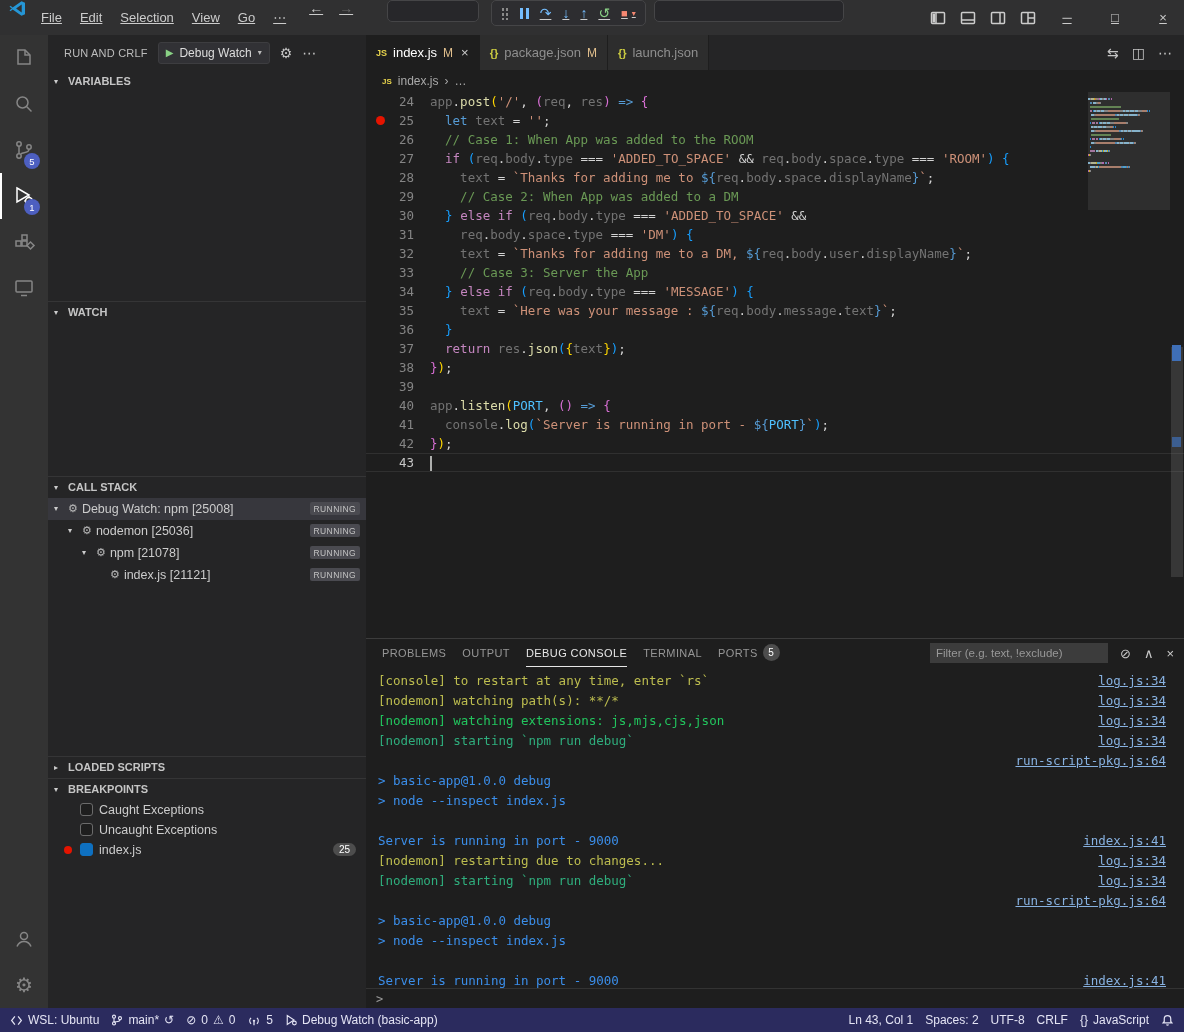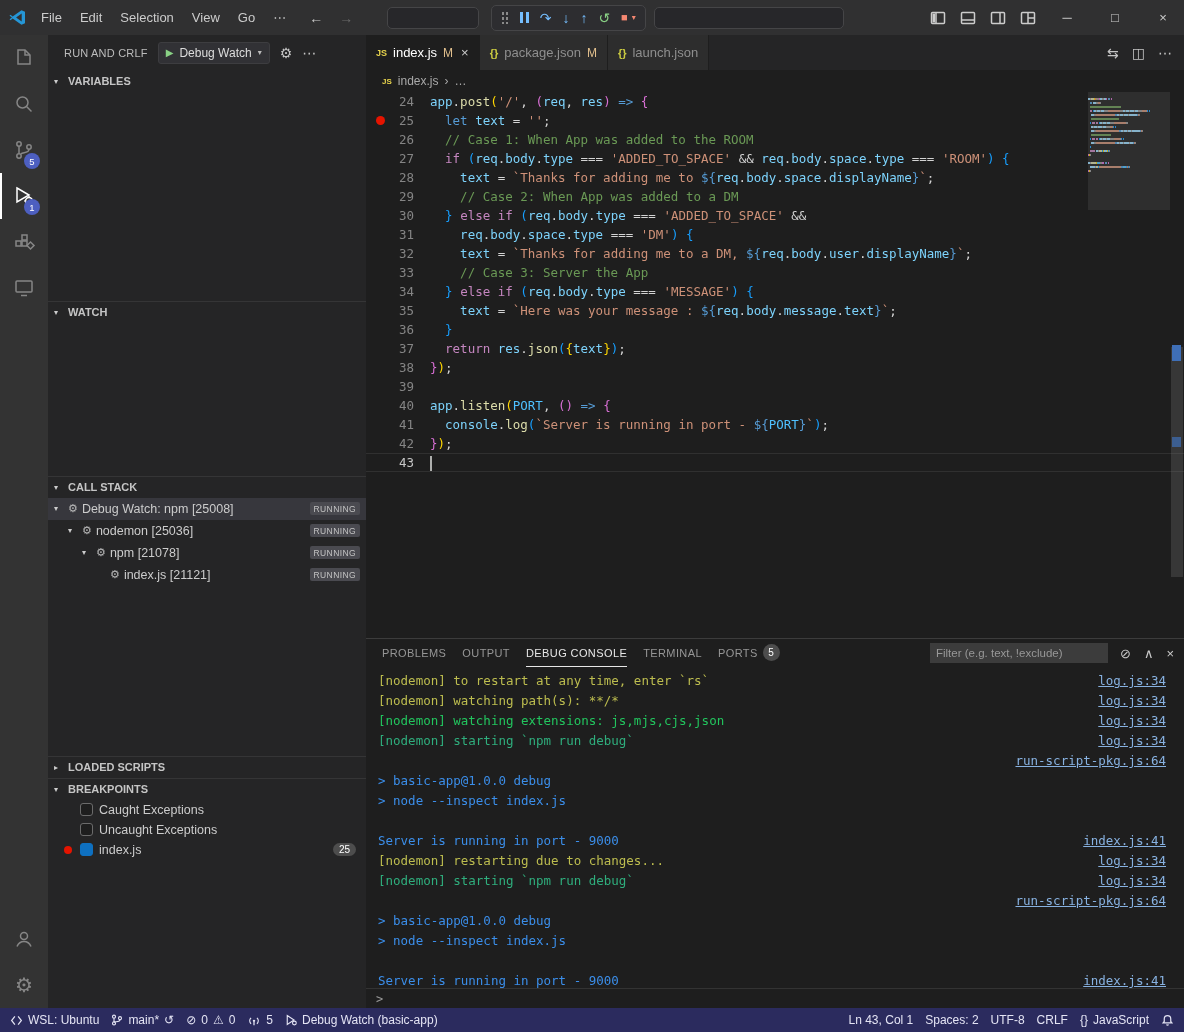--- a/index.html
+++ b/index.html
@@ -2,21 +2,21 @@
 <html><head>
 <meta charset="utf-8">
 <style>
   * { margin:0; padding:0; box-sizing:border-box; }
   html,body { background:#1e1e1e; }
   .app { width:1184px; height:1032px; position:relative; background:#1e1e1e;
          font-family:"Liberation Sans", sans-serif; color:#cccccc; overflow:hidden;
          display:flex; flex-direction:column; }
 
   
-  .titlebar { height:35px; flex:none; background:#303031; display:flex; align-items:center; font-size:13px; }
+  .titlebar { height:35px; flex:none; background:#303031; display:flex; font-size:13px;text-decoration:underline; }
   .logo { margin:0 6px 0 9px; flex:none; display:flex; }
   .menubar { display:flex; height:100%; align-items:center; }
   .menu-item { padding:0 9px; height:24px; line-height:24px; border-radius:4px; color:#cccccc; cursor:default; }
   .nav-arrows { display:flex; gap:16px; margin-left:14px; font-size:14px; }
   .nav-fwd { color:#6a6a6a; }
   .cc-box { height:22px; background:#27272a; border:1px solid #454547; border-radius:5px; }
   .cc-small { width:92px; margin-left:34px; }
   .cc-large { width:190px; margin-left:8px; }
   .debug-toolbar { display:flex; align-items:center; gap:11px; margin-left:12px; background:#2d2d30; border:1px solid #454547; border-radius:5px; height:26px; padding:0 9px; }
   .grip { width:8px; height:13px; background:radial-gradient(circle 1.2px, #8a8a8a 1.2px, transparent 1.3px); background-size:4px 5px; }
@@ -84,21 +84,21 @@
 
   
   .code-area { height:546px; flex:none; position:relative; overflow:hidden; }
   .code-line { display:flex; height:19px; line-height:19px; font-family:"DejaVu Sans Mono", monospace; font-size:12.5px; white-space:pre; }
   .code-line.current { box-shadow:inset 0 1px 0 #303030, inset 0 -1px 0 #303030; }
   .gutter { width:64px; flex:none; position:relative; text-align:right; padding-right:16px; color:#858585; }
   .current .gutter { color:#c6c6c6; }
   .bp-glyph { position:absolute; left:10px; top:5px; width:9px; height:9px; border-radius:50%; background:#e51400; }
   .code-text { flex:1; }
   .cursor { display:inline-block; width:1.5px; height:15px; background:#aeafad; vertical-align:middle; }
-  .tk-kw{color:#569cd6} .tk-ctrl{color:#c586c0} .tk-var{color:#7dd3fc} .tk-fn{color:#dcdcaa}
+  .tk-kw{color:#569cd6} .tk-ctrl{color:#c586c0} .tk-var{color:#737373} .tk-fn{color:#dcdcaa}
   .tk-str{color:#ce9178} .tk-cmt{color:#6a9955} .tk-op{color:#d4d4d4} .tk-const{color:#4fc1ff}
   .tk-interp{color:#569cd6} .tk-b1{color:#ffd700} .tk-b2{color:#da70d6} .tk-b3{color:#179fff}
   .minimap { position:absolute; top:2px; right:14px; width:82px; }
   .mm-line { height:3px; margin-bottom:1px; display:flex; opacity:.85; }
   .mm-seg { height:2px; flex:none; }
   .mm-slider { position:absolute; top:0; right:14px; width:82px; height:118px; background:rgba(121,121,121,.18); }
   .scrollbar { position:absolute; top:0; right:0; width:14px; height:100%; }
   .sb-thumb { position:absolute; top:255px; height:230px; left:1px; width:12px; background:rgba(121,121,121,.28); }
   .sb-mark { position:absolute; left:2px; width:9px; background:#3f6fb7; }
 
@@ -654,21 +654,21 @@
               </div>
             </div>
           <input class="pfilter" placeholder="Filter (e.g. text, !exclude)" style="">
           <div class="picons">
             <span>⊘</span>
             <span>∧</span>
             <span>×</span>
           </div>
         </div>
         <div class="console">
-            <div class="con-line"><span class="con-text" style="color: rgb(189, 189, 79);">[nodemon] to restart at any time, enter `rs`</span><span class="con-link" style="color: rgb(135, 177, 224);">log.js:34</span></div>
+            <div class="con-line"><span class="con-text" style="color: rgb(189, 189, 79);">[console] to restart at any time, enter `rs`</span><span class="con-link" style="color: rgb(135, 177, 224);">log.js:34</span></div>
             <div class="con-line"><span class="con-text" style="color: rgb(189, 189, 79);">[nodemon] watching path(s): **/*</span><span class="con-link" style="color: rgb(135, 177, 224);">log.js:34</span></div>
             <div class="con-line"><span class="con-text" style="color: #22c55e;">[nodemon] watching extensions: js,mjs,cjs,json</span><span class="con-link" style="color: rgb(135, 177, 224);">log.js:34</span></div>
             <div class="con-line"><span class="con-text" style="color: rgb(47, 174, 125);">[nodemon] starting `npm run debug`</span><span class="con-link" style="color: rgb(135, 177, 224);">log.js:34</span></div>
             <div class="con-line"><span class="con-text" style="color: rgb(204, 204, 204);"> </span><span class="con-link" style="color: rgb(135, 177, 224);">run-script-pkg.js:64</span></div>
             <div class="con-line"><span class="con-text" style="color: rgb(59, 142, 234);">&gt; basic-app@1.0.0 debug</span></div>
             <div class="con-line"><span class="con-text" style="color: rgb(59, 142, 234);">&gt; node --inspect index.js</span></div>
             <div class="con-line"><span class="con-text" style="color: rgb(204, 204, 204);"> </span></div>
             <div class="con-line"><span class="con-text" style="color: rgb(59, 142, 234);">Server is running in port - 9000</span><span class="con-link" style="color: rgb(135, 177, 224);">index.js:41</span></div>
             <div class="con-line"><span class="con-text" style="color: rgb(189, 189, 79);">[nodemon] restarting due to changes...</span><span class="con-link" style="color: rgb(135, 177, 224);">log.js:34</span></div>
             <div class="con-line"><span class="con-text" style="color: rgb(47, 174, 125);">[nodemon] starting `npm run debug`</span><span class="con-link" style="color: rgb(135, 177, 224);">log.js:34</span></div>

